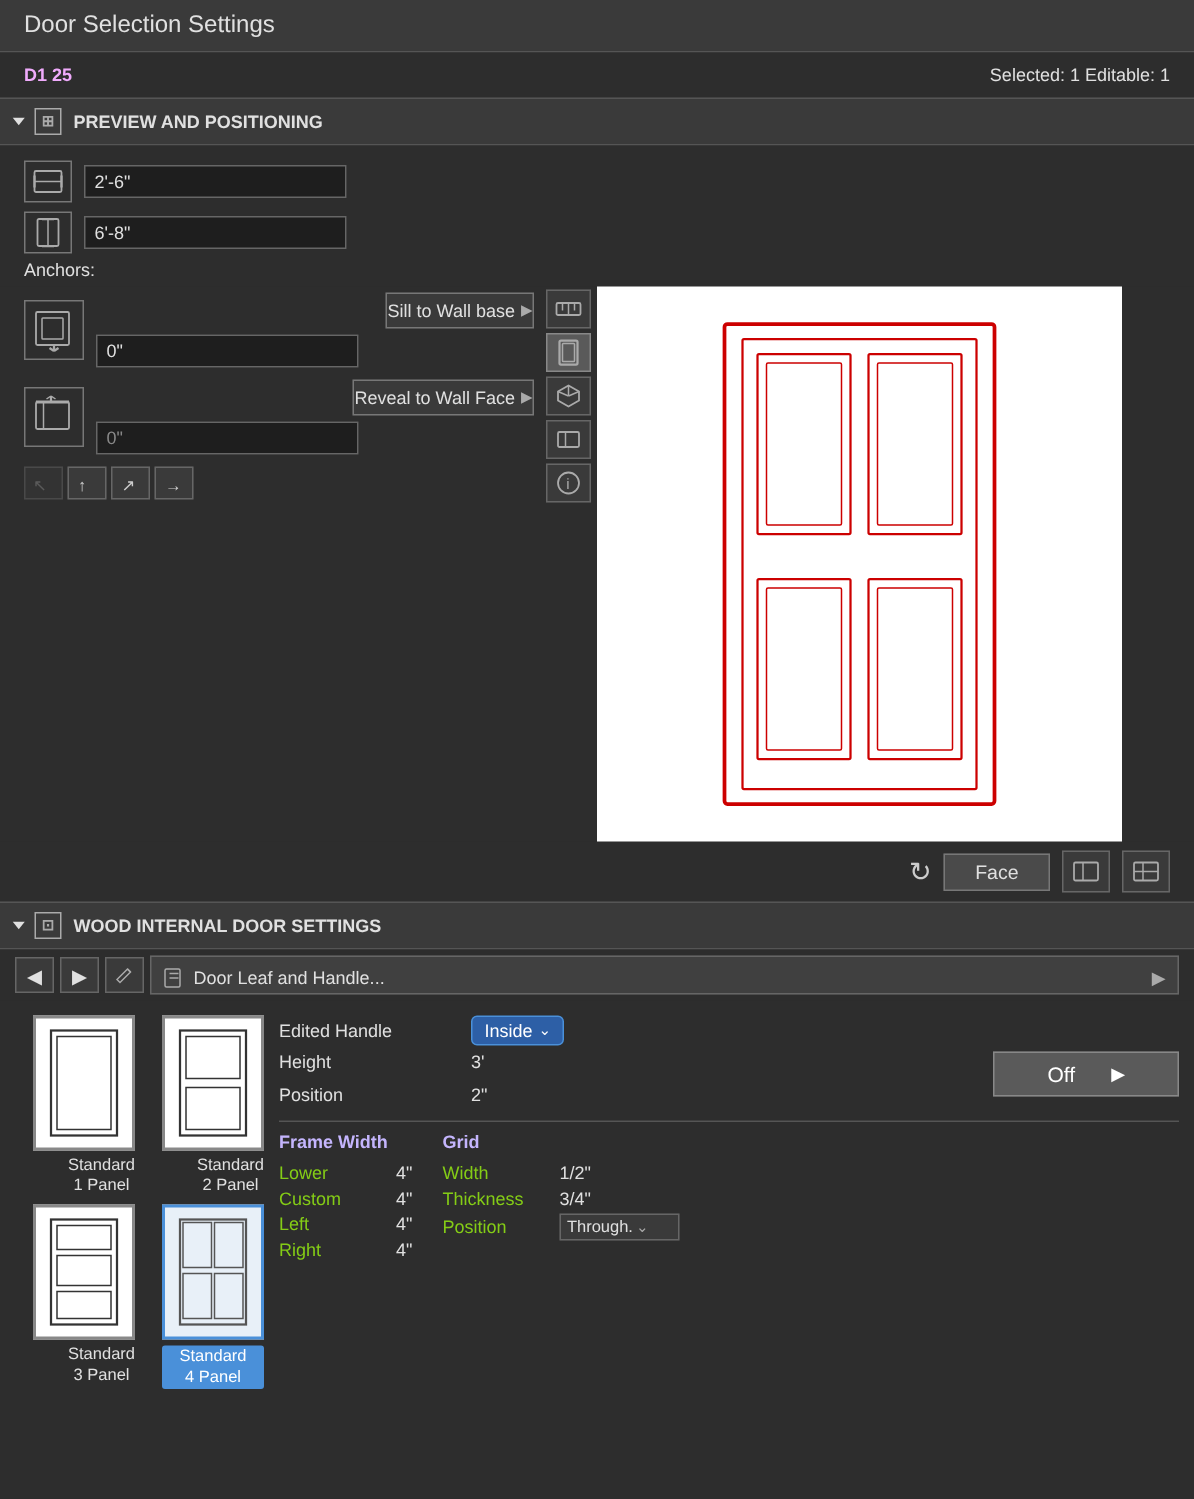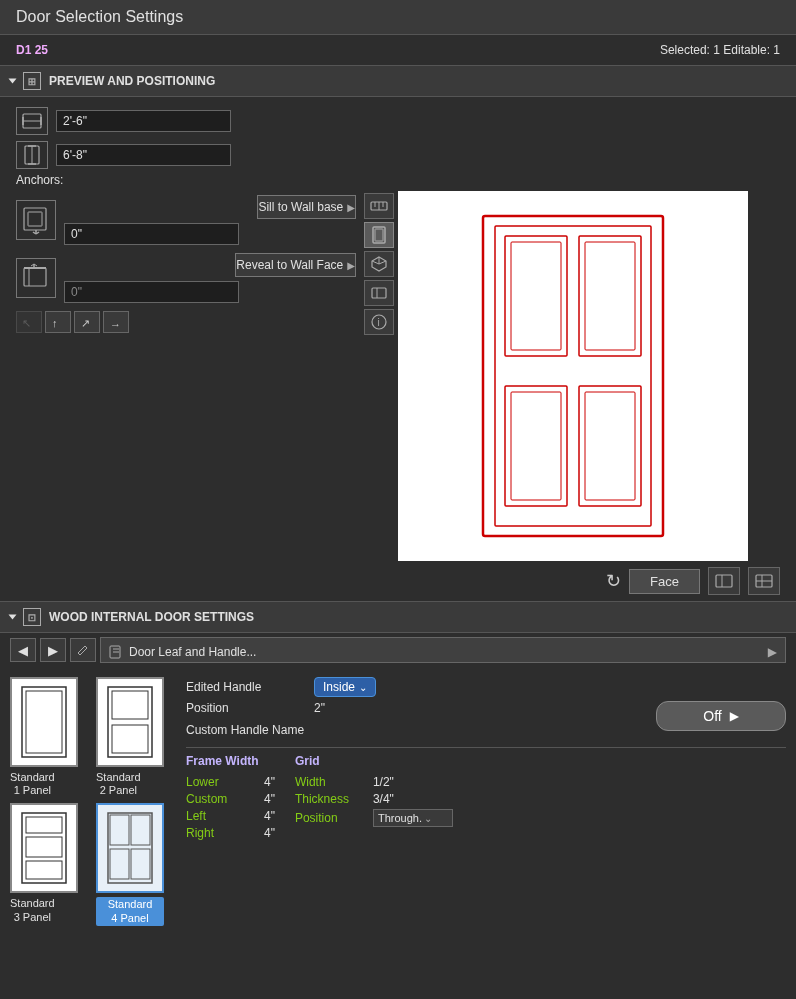--- a/index.html
+++ b/index.html
@@ -208,21 +208,21 @@
 
     .door-styles {
       display: grid;
       grid-template-columns: repeat(2, 80px);
       gap: 6px;
     }
 
     .door-style-item {
       display: flex;
       flex-direction: column;
-      align-items: flex-start;
+      align-items: flex-end;
       gap: 4px;
       cursor: pointer;
     }
 
     .door-style-preview {
       width: 68px;
       height: 90px;
       background: white;
       border: 2px solid #888;
       display: flex;
@@ -270,27 +270,27 @@
 
     .settings-value {
       font-size: 12px;
       color: #e0e0e0;
     }
 
     .off-btn {
       background: #5a5a5a;
       border: 1px solid #888;
       color: white;
-      padding: 6px 46px;
+      padding: 6px 35px;
       font-size: 14px;
       cursor: pointer;
       display: flex;
       align-items: center;
-      gap: 8px;
-      border-radius: 12px;
+      gap: 24px;
+      border-radius: 0;
     }
 
     .section-divider {
       height: 1px;
       background: #555;
       margin: 6px 0;
     }
 
     .subsection-header {
       font-weight: bold;
@@ -640,25 +640,26 @@
       <span class="settings-label">Edited Handle</span>
       <div style="background:#2d5fa6;border:1px solid #4a90d9;border-radius:4px;padding:2px 8px;display:flex;align-items:center;gap:4px;cursor:pointer;">
         <span style="color:white;font-size:12px;">Inside</span>
         <span style="color:white;font-size:10px;">⌄</span>
       </div>
     </div>
 
     <div style="display:flex;gap:10px;margin-bottom:6px;align-items:flex-start;">
       <div style="display:flex;flex-direction:column;gap:4px;flex:1;">
         <div class="settings-row">
+          <span class="settings-label">Height</span>
+          <span class="settings-value">3'</span>
+        </div>
+        <div class="settings-row">
           <span class="settings-label">Position</span>
           <span class="settings-value">2"</span>
-        </div>
-        <div class="settings-row">
-          <span class="settings-label">Custom Handle Name</span>
         </div>
       </div>
       <button class="off-btn">
         <span>Off</span>
         <span style="font-size:12px;">▶</span>
       </button>
     </div>
 
     <div class="section-divider"></div>
 

